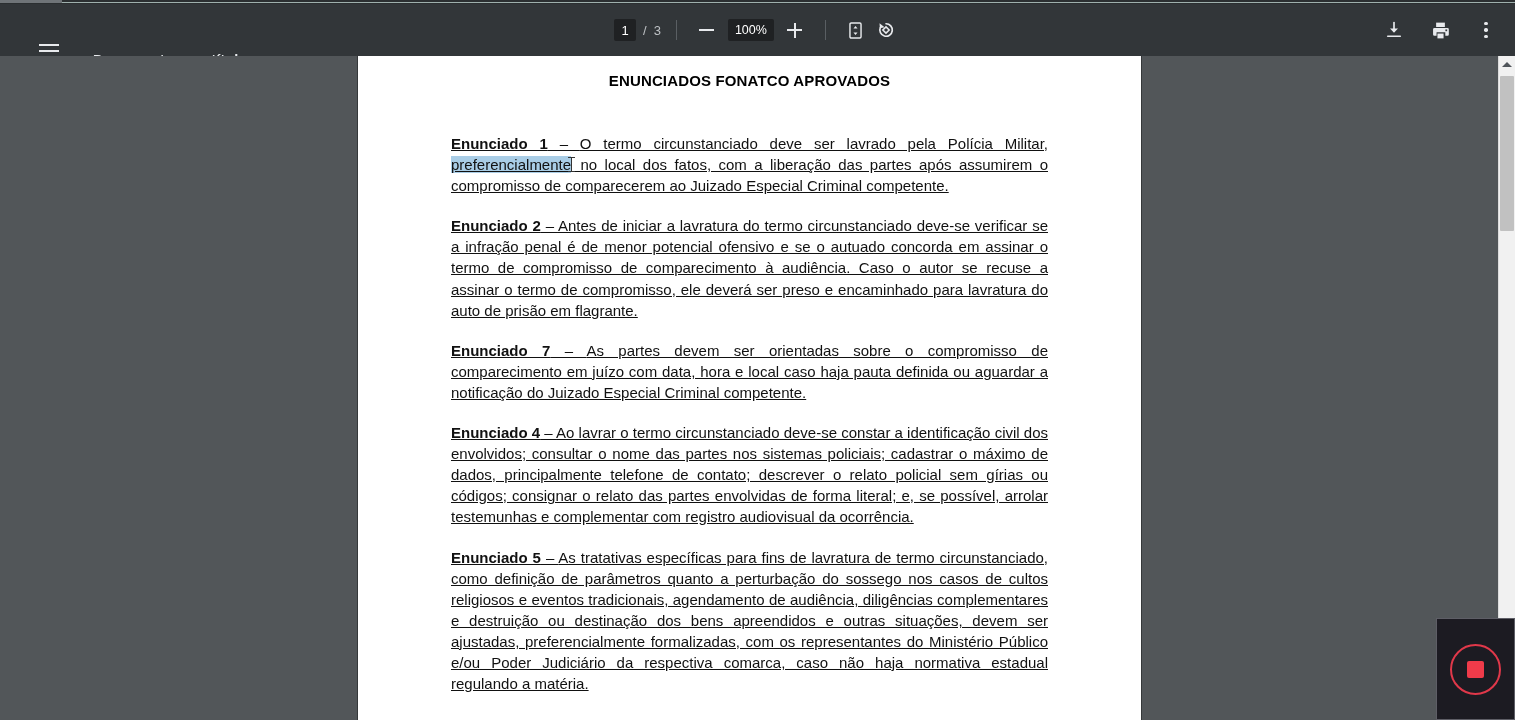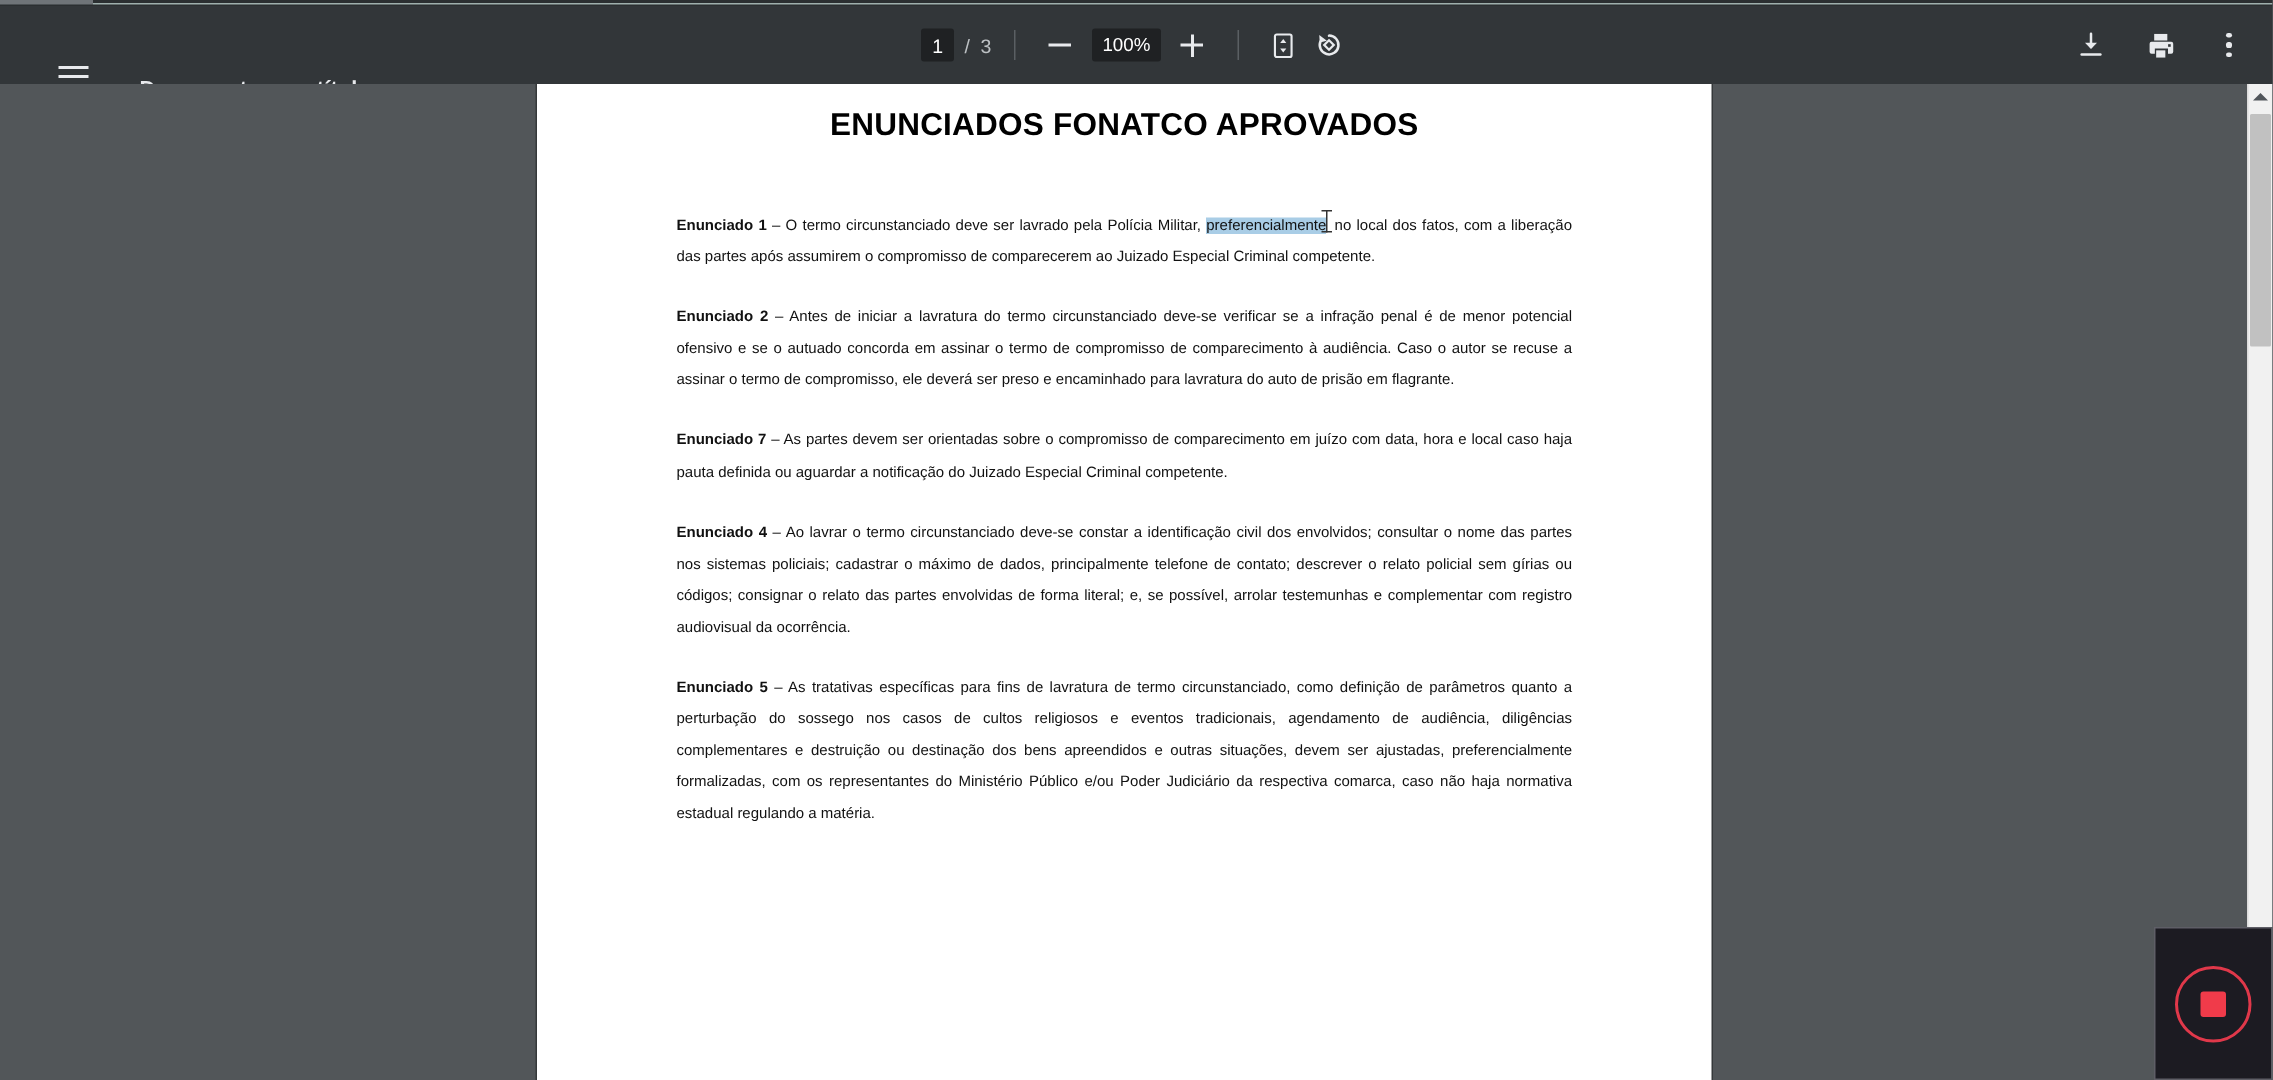--- a/index.html
+++ b/index.html
@@ -212,35 +212,36 @@
 
   .page-inner {
     position: absolute;
     left: 93px;
     top: 0;
     width: 597px;
   }
 
   .doc-heading {
     text-align: center;
-    font-size: 21px;
+    font-size: 15px;
     font-weight: bold;
     color: #000;
     margin-top: 16px;
     letter-spacing: 0.15px;
     font-family: "Liberation Sans", sans-serif;
   }
 
   .para {
     text-align: justify;
-    font-size: 10px;
+    font-size: 15px;
     line-height: 21.1px;
     color: #111;
     margin-top: 19px;
     font-family: "Liberation Sans", sans-serif;
+    text-decoration: underline;
   }
   .para.first { margin-top: 44px; }
   .para b { font-weight: bold; }
 
   .sel {
     background: #a9cde6;
   }
 
   .caret {
     display: inline-block;

